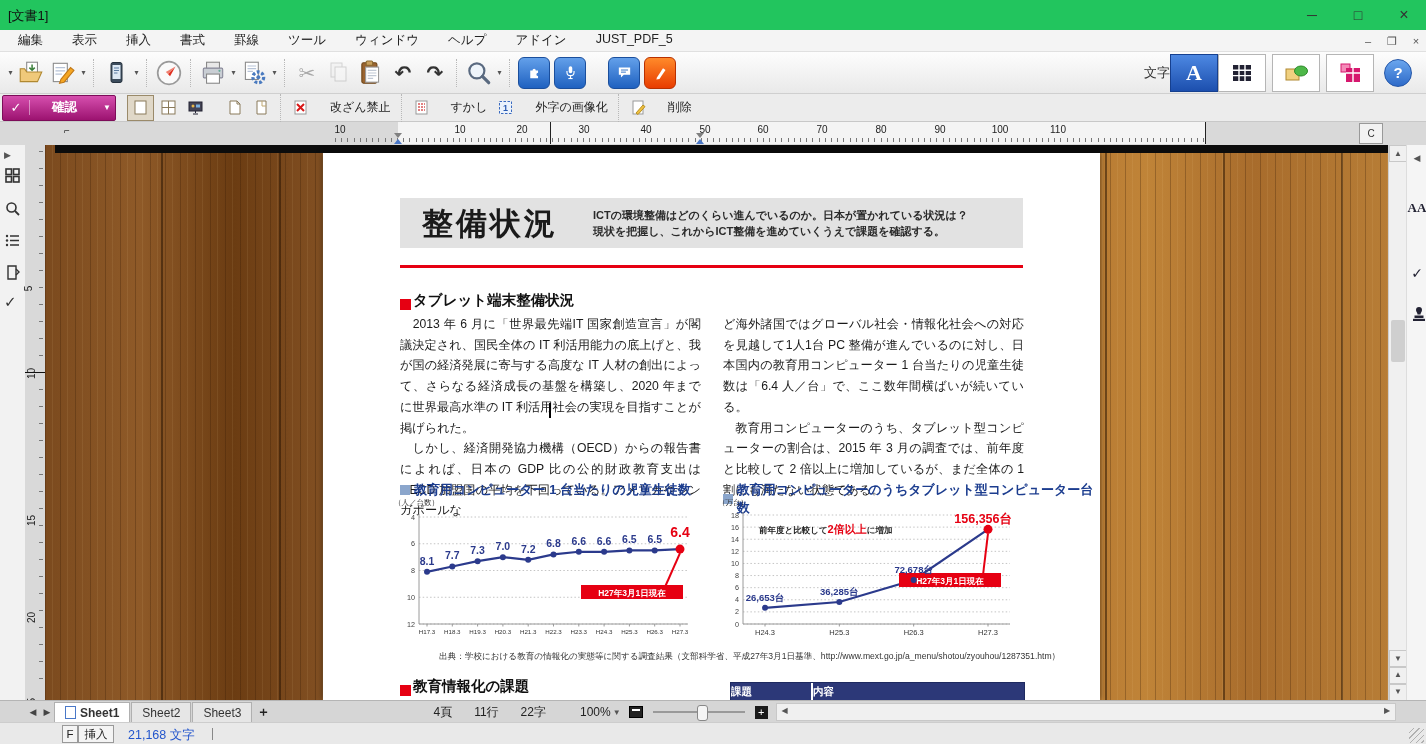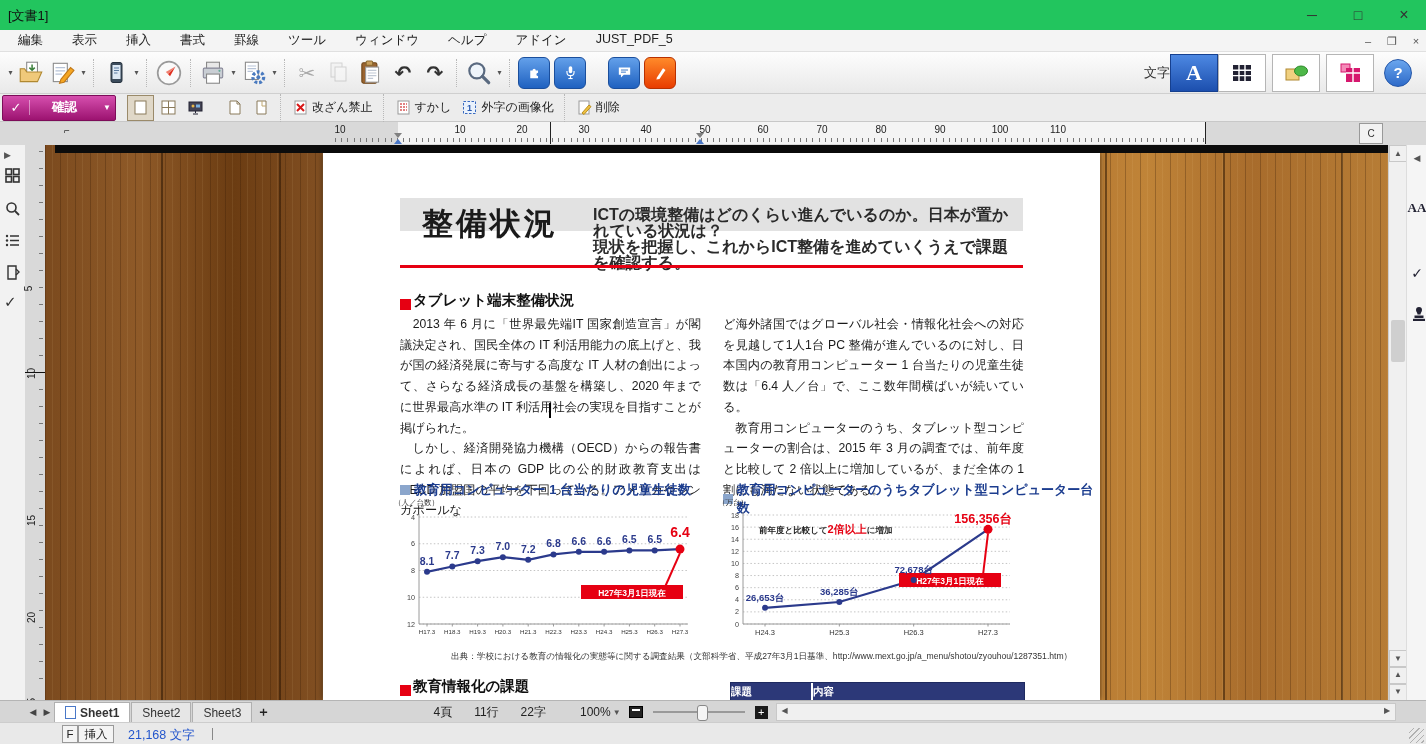--- a/index.html
+++ b/index.html
@@ -31,21 +31,21 @@
   .big-btn{width:46px;height:36px;border:1px solid #b5b5b5;display:flex;align-items:center;justify-content:center;background:#fff}
   #a-button{background:linear-gradient(#4d88e2,#1c4fae);border-color:#16408f;color:#fff;font-family:"Liberation Serif","DejaVu Serif",serif;font-size:22px;font-weight:bold}
   #help-button{width:26px;height:26px;border-radius:50%;background:linear-gradient(#6aa6ee,#2e6ac8);border:1px solid #2456a8;color:#fff;font-weight:bold;font-size:15px;display:flex;align-items:center;justify-content:center;margin-left:10px}
 
   
   #ribbon2{position:absolute;left:0;top:94px;width:100%;height:28px;background:#ececec;border-bottom:1px solid #c8c8c8;display:flex;align-items:center;padding-left:2px;box-sizing:border-box}
   #confirm-btn{width:112px;height:24px;border-radius:2px;background:linear-gradient(#d64fae,#9c1370);border:1px solid #7d0d59;color:#fff;display:flex;align-items:center;font-size:12.5px;font-weight:bold}
   #confirm-btn .chk{width:26px;text-align:center;font-size:13px;border-right:1px solid rgba(255,255,255,.45)}
   #confirm-btn .lbl{flex:1;text-align:center}
   #confirm-btn .dd{width:16px;text-align:center;font-size:8px}
-  .r2btn{height:24px;display:flex;align-items:center;padding:0 4px;margin:0 1px;font-size:12px;color:#222;gap:3px}
+  .r2btn{height:24px;display:flex;align-items:center;padding:0 4px;margin:0 1px;font-size:12px;color:#222;gap:21px}
   .r2btn.active{border:1px solid #9a8a6a;background:#e0d8c8}
   .icon16{width:17px;height:17px;display:block}
 
   
   #ruler-row{position:absolute;left:0;top:122px;width:100%;height:23px;background:#d9d9d9;border-bottom:1px solid #aaa}
   #ruler-white{position:absolute;left:398px;top:0;width:807px;height:22px;background:#f4f4f4}
   .ruler-num{position:absolute;top:2px;font-size:10px;color:#222;transform:translateX(-50%)}
   #hruler-ticks{position:absolute;left:335px;top:16px;width:872px;height:4px;background:repeating-linear-gradient(90deg,#777 0 1px,transparent 1px 6.2px)}
   .vline{position:absolute;top:0;width:1px;height:22px;background:#222}
   .hmarker{position:absolute;bottom:1px;width:9px;height:11px}
@@ -67,31 +67,31 @@
   #desk{position:absolute;left:45px;top:0;width:1343px;height:555px;overflow:hidden;
     background-color:#8a5526;
     background-image:
       repeating-linear-gradient(90deg, rgba(50,24,4,.28) 0 1px, transparent 1px 7px, rgba(255,228,170,.08) 7px 8px, transparent 8px 15px),
       repeating-linear-gradient(90deg, transparent 0 116px, rgba(35,16,0,.5) 116px 118px),
       linear-gradient(90deg,#7b4a1e 0%,#8f5a28 7%,#6b3c12 14%,#875426 22%,#744214 30%,#8d5b25 40%,#7f4a18 52%,#9a6526 64%,#b0722e 74%,#c08438 82%,#a86c2c 90%,#b77d36 100%)}
   #desk-top-shadow{position:absolute;left:10px;top:0;right:0;height:8px;background:#0c0c0c}
 
   
   #page{position:absolute;left:278px;top:8px;width:777px;height:547px;background:#fff;box-shadow:0 0 6px rgba(0,0,0,.5)}
-  #banner{position:absolute;left:77px;top:45px;width:623px;height:33px;background:#e2e2e2}
+  #banner{position:absolute;left:77px;top:45px;width:623px;height:50px;background:#e2e2e2}
   #banner-title{position:absolute;left:22px;top:5px;font-size:31px;font-weight:bold;letter-spacing:3px;color:#1a1a1a}
-  #banner-desc{position:absolute;left:193px;top:9px;font-size:16px;font-weight:bold;color:#2a2a2a;line-height:16px}
+  #banner-desc{position:absolute;left:193px;top:9px;font-size:11px;font-weight:bold;color:#2a2a2a;line-height:16px}
   #red-rule{position:absolute;left:77px;top:112px;width:623px;height:3px;background:#e60012}
   .sec-head{position:absolute;font-size:14.5px;font-weight:bold;color:#111;display:flex;align-items:flex-end;gap:2px}
   .redsq{display:inline-block;width:11px;height:11px;background:#e60012}
   .col{position:absolute;width:301px;font-size:12.2px;line-height:20.7px;color:#1a1a1a;text-align:justify;text-justify:inter-ideograph}
   #doc-caret{position:absolute;left:226px;top:250px;width:1.5px;height:15px;background:#000}
   .chart-title{position:absolute;top:328px;font-size:13px;font-weight:bold;color:#1c3d8f;display:flex;align-items:center;gap:4px}
   .bluesq{display:inline-block;width:10px;height:10px;background:#8ba6cc}
-  #source-line{position:absolute;left:128px;top:498px;font-size:8.6px;color:#333;white-space:nowrap}
+  #source-line{position:absolute;left:116px;top:498px;font-size:8.6px;color:#333;white-space:nowrap}
   #table1{position:absolute;left:407px;top:529px;width:293px;border:1px solid #1e2a60;background:#fff;display:flex;height:17px}
   #table1 .cell{background:#2c3878;color:#fff;font-size:10.5px;font-weight:bold;text-align:left;line-height:17px}
   #table1 .c1{width:80px;border-right:2px solid #fff}
   #table1 .c2{flex:1}
 
   
   #v-scroll{position:absolute;left:1388px;top:0;width:18px;height:555px;background:#f0f0f0;border-left:1px solid #cfcfcf}
   .sbtn{position:absolute;left:0;width:18px;height:17px;background:#f0f0f0;border:1px solid #c8c8c8;box-sizing:border-box;font-size:8px;color:#555;text-align:center;line-height:15px}
   #v-thumb{position:absolute;left:2px;top:175px;width:14px;height:42px;background:#cfcfcf;border-radius:2px}
   #right-strip{position:absolute;left:1406px;top:0;width:20px;height:555px;background:#f5f5f5;border-left:1px solid #ddd}

